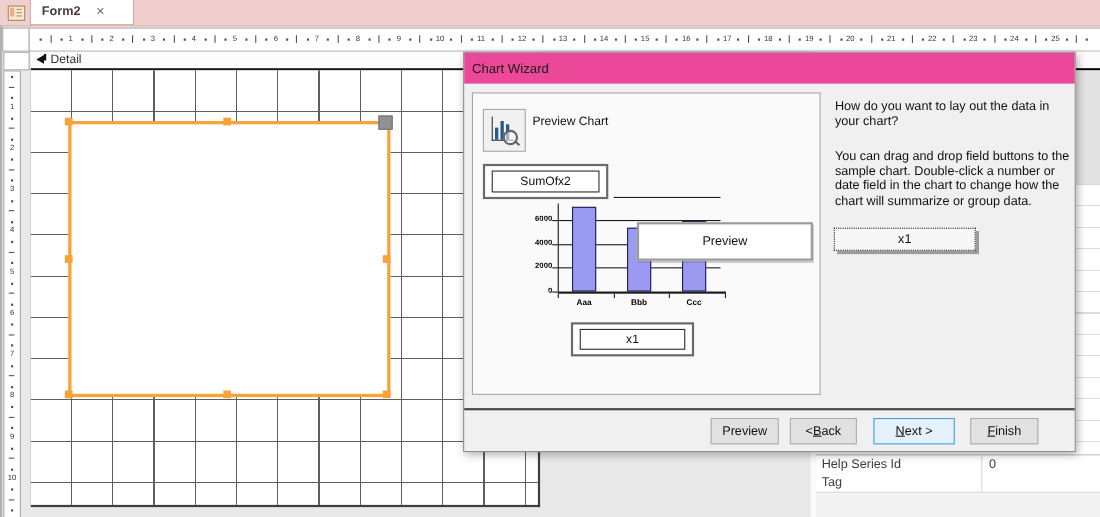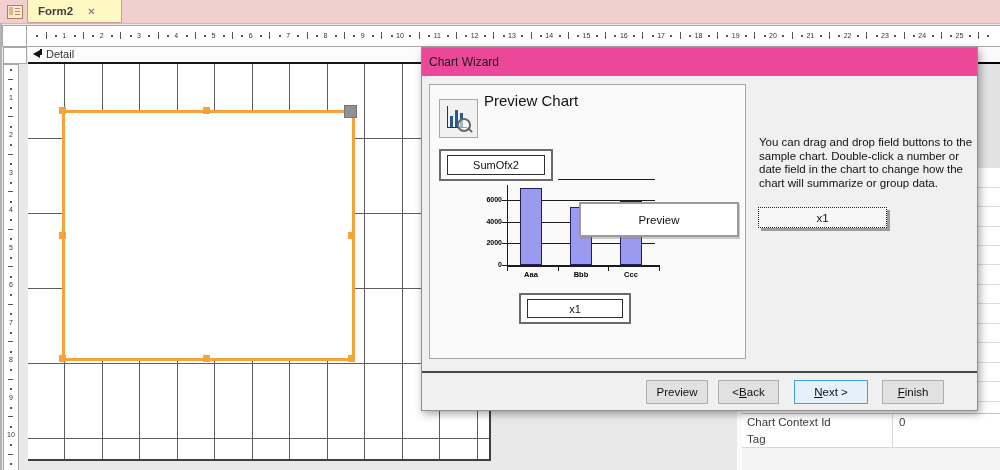--- a/index.html
+++ b/index.html
@@ -3,21 +3,21 @@
 <meta charset="utf-8">
 <style>
   html,body{margin:0;padding:0;background:#e9e9e9;font-family:"Liberation Sans",sans-serif;}
   #stage{position:relative;width:1000px;height:470px;overflow:hidden;background:#e9e9e9;}
   .abs{position:absolute;}
   
   .tabstrip{left:0;top:0;width:1000px;height:23px;background:#f2cfcf;border-bottom:1px solid #dcb3b3;}
   .tabicon{left:7px;top:5px;width:14px;height:12px;background:#f7ead2;border:1px solid #a8835a;}
   .tabicon i{position:absolute;left:1px;top:1px;width:4px;height:8px;background:#e8b08a;}
   .tabicon b{position:absolute;left:7px;top:2px;width:5px;height:1px;background:#b98a60;box-shadow:0 3px 0 #b98a60,0 6px 0 #b98a60;}
-  .tab{left:27px;top:0;width:93px;height:22px;background:#fef9c3;border:1px solid #d49a9a;border-top:none;display:flex;align-items:center;}
+  .tab{left:27px;top:0;width:93px;height:22px;background:#ffffff;border:1px solid #d49a9a;border-top:none;display:flex;align-items:center;}
   .tab .lbl{margin-left:10px;font-size:11.5px;font-weight:600;color:#4a3c3c;}
   .tab .x{margin-left:14px;font-size:10px;color:#7a6a6a;cursor:pointer;}
   
   .hcorner{left:2px;top:25px;width:23px;height:20px;background:#fff;border:1px solid #a8a8a8;}
   .vcorner{left:3px;top:47px;width:22px;height:15px;background:#fff;border:1px solid #a8a8a8;}
   .hruler{left:26px;top:25px;width:973px;height:20px;background:#fff;border:1px solid #a8a8a8;}
   .vruler{left:3px;top:64px;width:14px;height:405px;background:#fff;border:1px solid #a8a8a8;}
   .rnum{position:absolute;font-size:7px;color:#333;}
   .rdot{position:absolute;width:2px;height:2px;background:#555;}
   .rtickv{position:absolute;width:1px;height:7px;background:#555;}
@@ -48,21 +48,21 @@
   .prow .pl{width:151px;padding-left:5px;font-size:11.5px;color:#3c3c3c;line-height:16px;border-right:1px solid #d8d8d8;box-sizing:border-box;}
   .prow .pv{flex:1;padding-left:6px;font-size:11.5px;color:#3c3c3c;line-height:16px;}
   .splitter{left:737px;top:47px;width:5px;height:423px;background:#fafafa;}
   
   .dialog{left:421px;top:47px;width:555px;height:362px;background:#f0f0f0;border:1px solid #8f8f8f;
     box-shadow:2px 3px 8px rgba(0,0,0,0.35);z-index:20;}
   .dlgtitlebar{position:absolute;left:0;top:0;width:100%;height:28px;background:#ec4899;}
   .dlgtitle{position:absolute;left:7px;top:7px;font-size:12px;color:#1a1a1a;}
   .panel{position:absolute;left:7px;top:36px;width:315px;height:273px;background:#fafafa;border:1px solid #a5a5a5;}
   .pvbtn{position:absolute;left:9px;top:14px;width:37px;height:37px;background:#f1f1f1;border:1px solid #a8a8a8;cursor:pointer;}
-  .pvlabel{position:absolute;left:54px;top:7px;font-size:15px;color:#111;}
+  .pvlabel{position:absolute;left:54px;top:20px;font-size:11px;color:#111;}
   .fieldbox{position:absolute;background:#fff;border:2px solid #6a6a6a;cursor:pointer;}
   .fieldbox .inner{position:absolute;left:6px;right:6px;top:4px;bottom:4px;border:1px solid #2e2e2e;
     display:flex;align-items:center;justify-content:center;font-size:11px;color:#111;}
   .seriesbtn{position:absolute;left:149px;top:117px;width:156px;height:31px;background:#fff;border:2px solid #9a9a9a;
     display:flex;align-items:center;justify-content:center;font-size:11.5px;color:#111;cursor:pointer;box-shadow:1px 2px 0 rgba(130,130,130,.4);}
   .instrH{position:absolute;left:337px;top:43px;width:218px;font-size:11.5px;color:#111;line-height:13.5px;}
   .instrB{position:absolute;left:337px;top:88px;width:218px;font-size:11.5px;color:#111;line-height:13.5px;}
   .fldbtn{position:absolute;left:336px;width:127px;height:19px;background:#f7f7f7;
     display:flex;align-items:center;justify-content:center;font-size:11.5px;color:#111;cursor:pointer;box-shadow:3px 3px 0 #9c9c9c;}
   .fldbtn.dotted{border:1px dotted #222;}
@@ -267,21 +267,21 @@
   <span class="hdl abs" style="left:203px;top:355px;"></span>
   <span class="hdl abs" style="left:348px;top:355px;"></span>
 
   <div class="abs splitter"></div>
   <div class="abs propsheet">
     <div class="prophead"></div>
     <div class="propblack"></div>
     <div class="propgray"></div>
     <div class="proprowsbg"></div>
     <div class="prow" style="top:366px;height:17px;border-top:1px solid #c2c2c2;">
-      <span class="pl">Chart Context Id</span>
+      <span class="pl">Help Series Id</span>
       <span class="pv">0</span>
     </div>
     <div class="prow" style="top:384px;">
       <span class="pl">Tag</span>
       <span class="pv"></span>
     </div>
   </div>
 
   <div class="abs dialog">
     <div class="dlgtitlebar">
@@ -331,20 +331,21 @@
           <span class="xstub" style="left: 229px; top: 182px;"></span>
         </div>
 
       <div class="seriesbtn">Preview</div>
 
       <div class="fieldbox" style="left:89px;top:208px;width:108px;height:27px;">
         <div class="inner">x1</div>
       </div>
     </div>
 
+    <div class="instrH">How do you want to lay out the data in your chart?</div>
     <div class="instrB">You can drag and drop field buttons to the sample chart. Double-click a number or date field in the chart to change how the chart will summarize or group data.</div>
     <div class="fldbtn dotted" style="top:159px;">x1</div>
 
     <div class="sep"></div>
 
     <button class="navbtn" style="left:224px;width:62px;">
       <span>Preview</span>
     </button>
     <button class="navbtn" style="left:296px;width:61px;">
       <span>&lt; </span>

